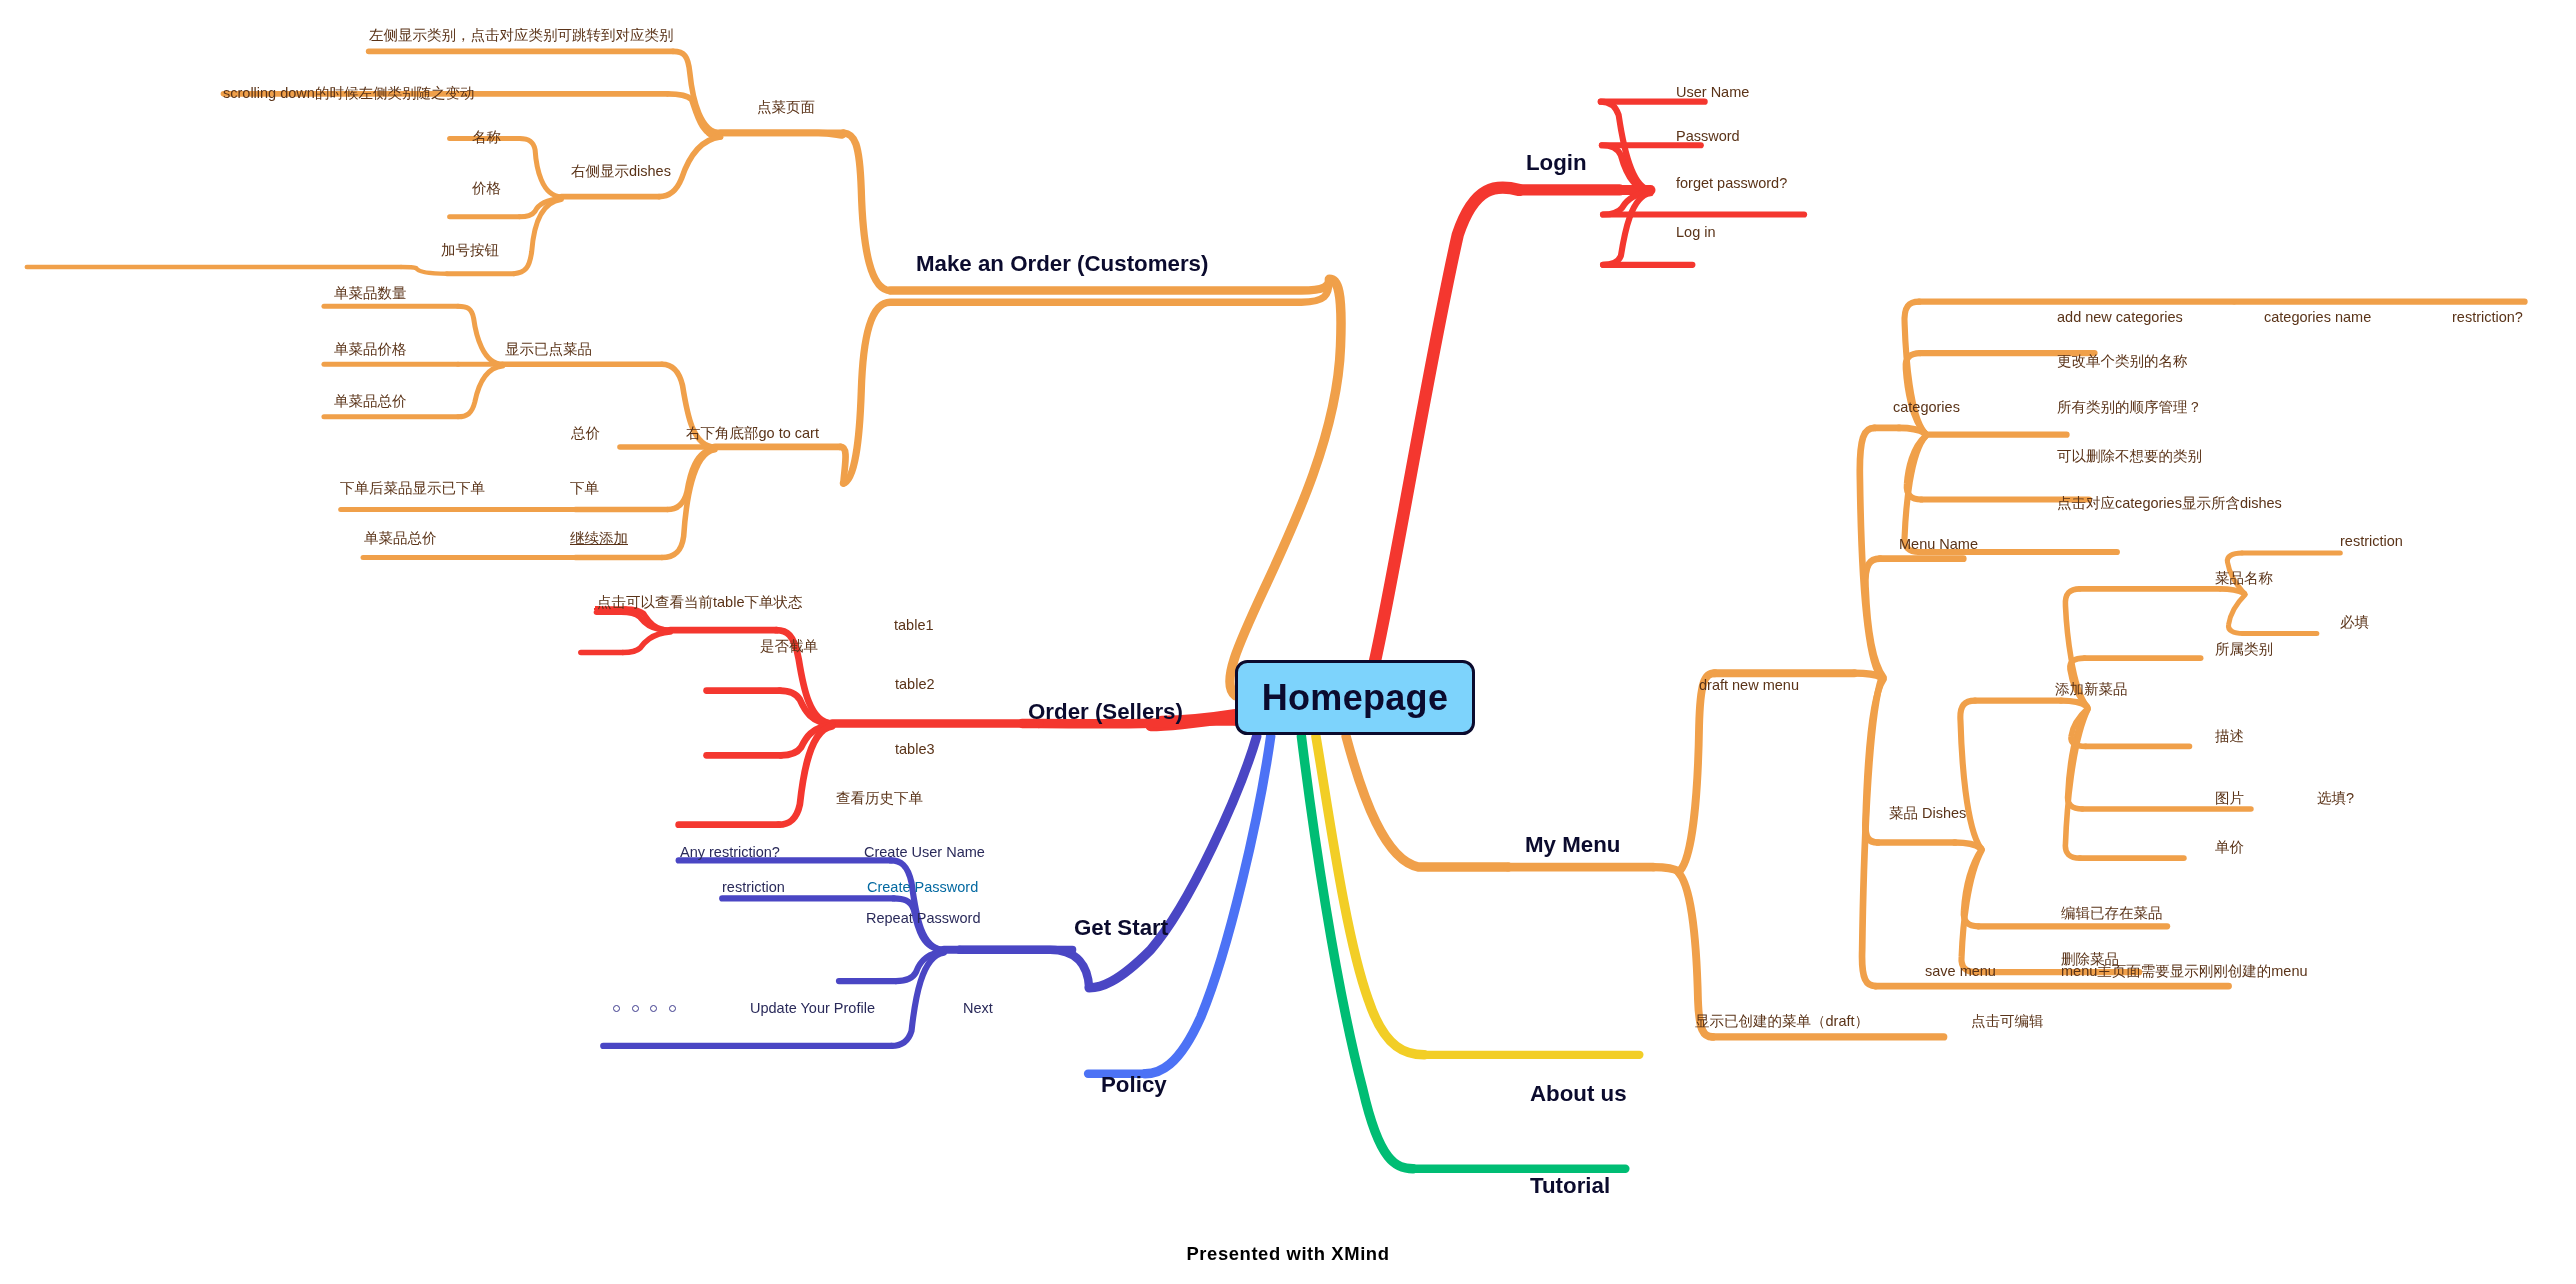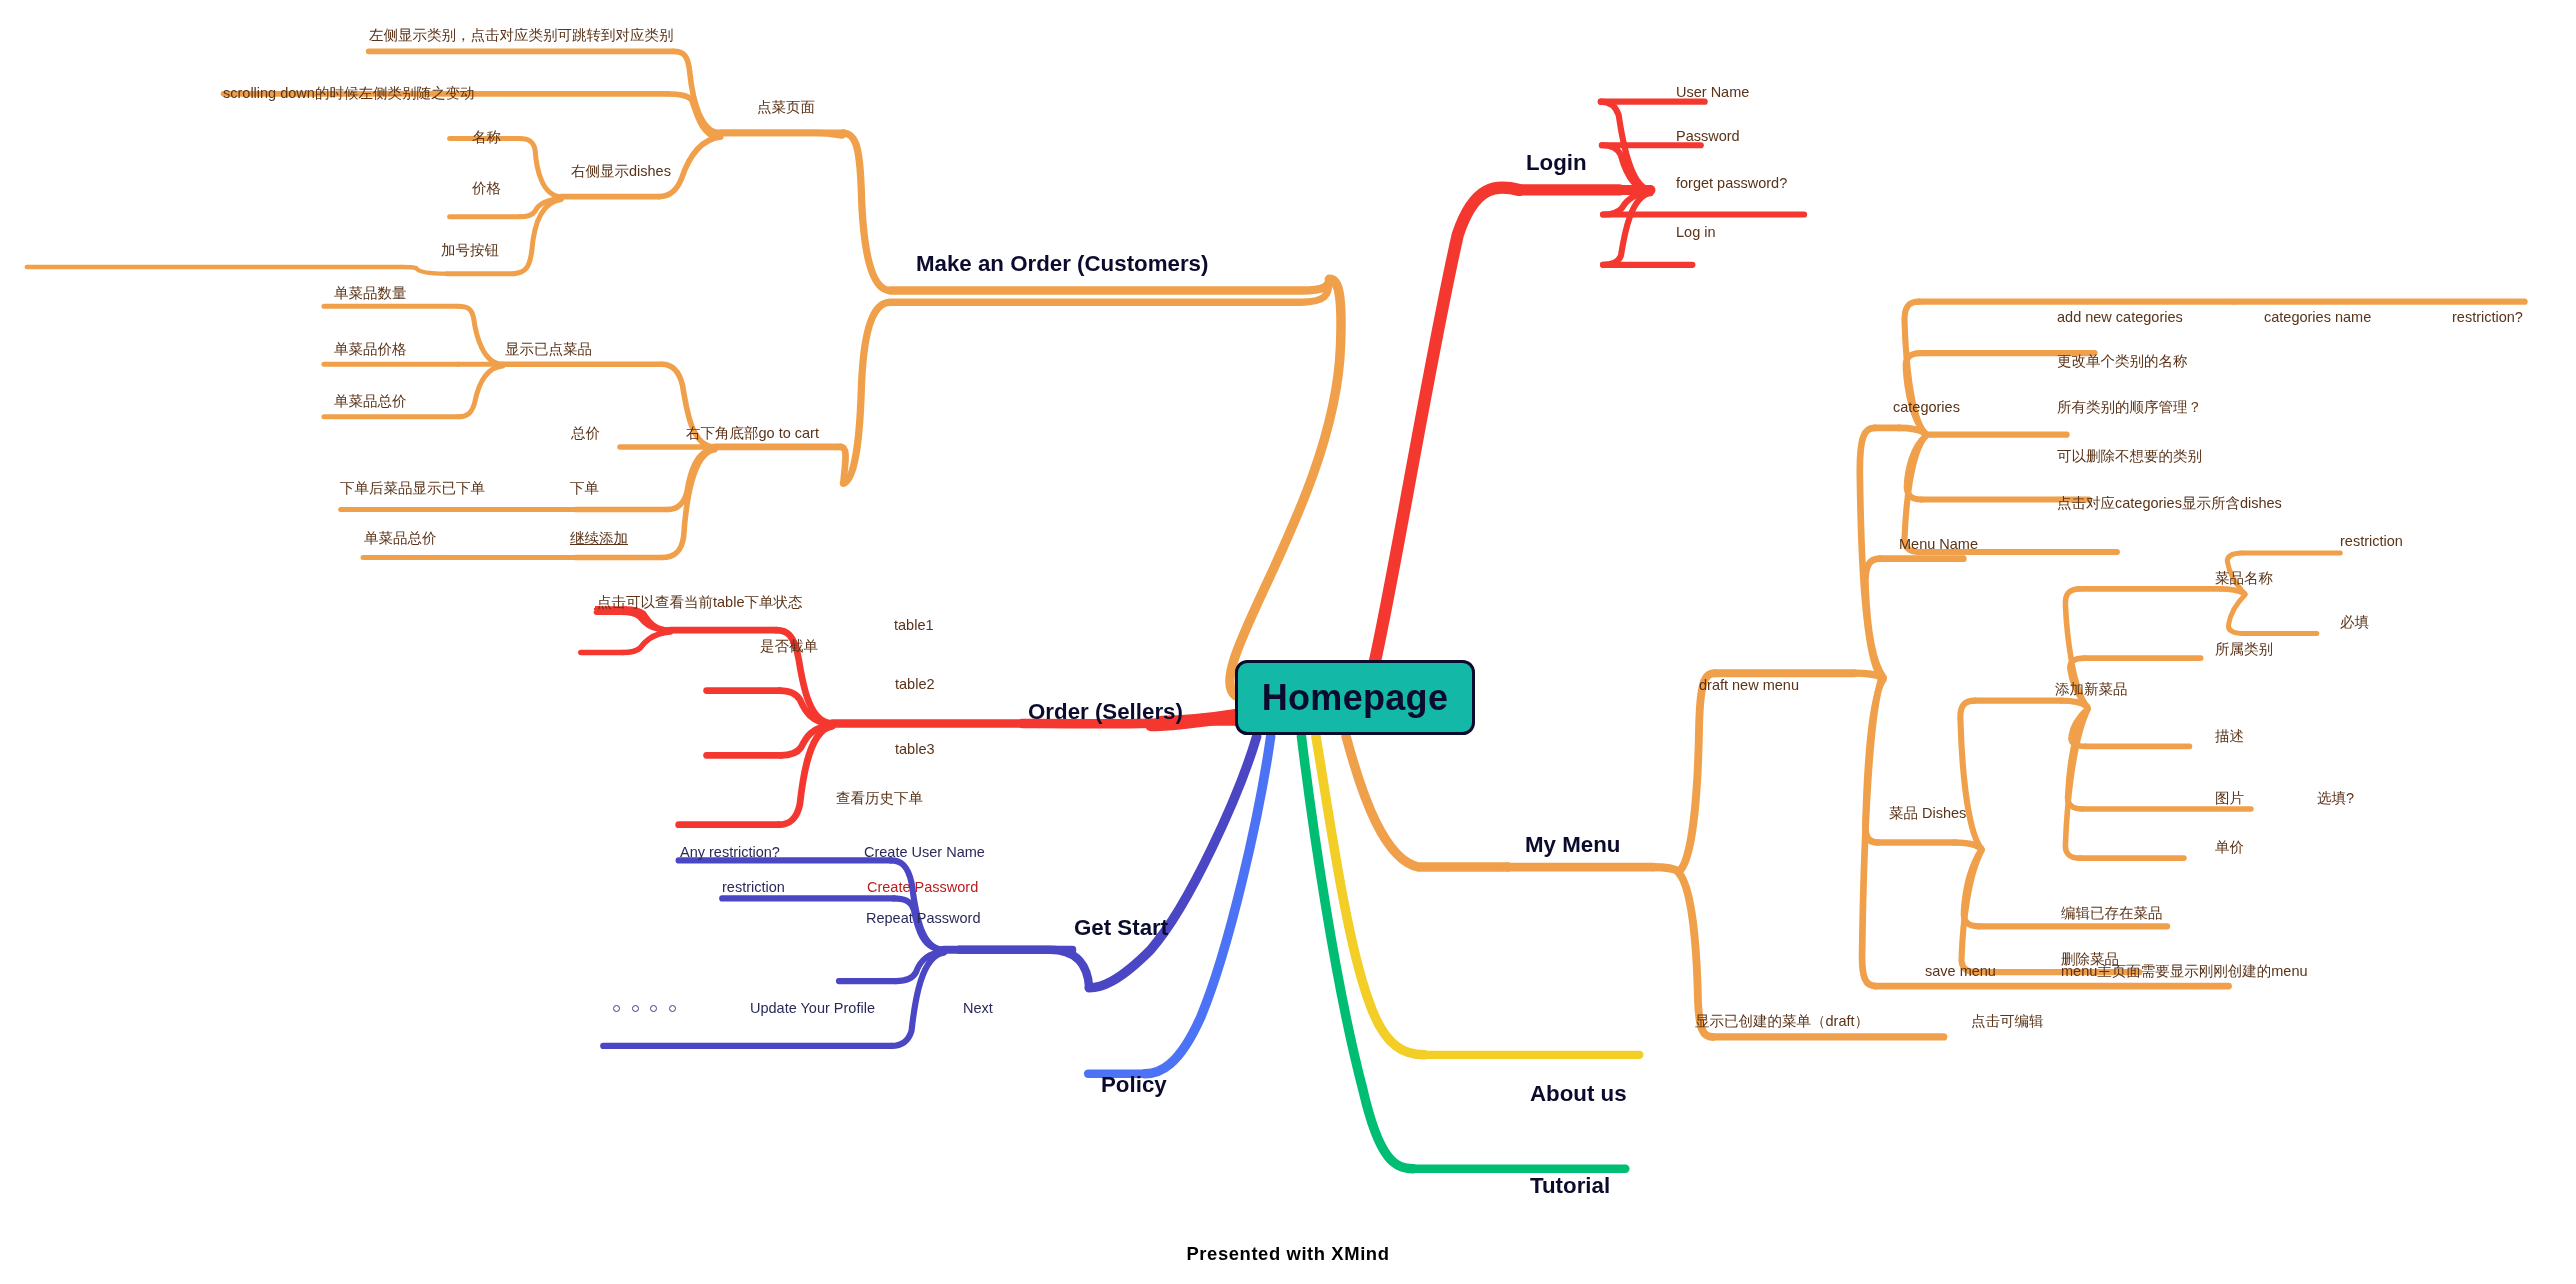--- a/index.html
+++ b/index.html
@@ -19,21 +19,21 @@
     position:absolute;
     left:0;top:0;
     width:2576px;height:1285px;
     pointer-events:none;
   }
   
   .root-node{
     position:absolute;
     left:1235px;  top:660px;
     width:240px;  height:75px;
-    background:#14b8a6;
+    background:#7dd3fc;
     border:3.9px solid #0B0B2E;
     border-radius:12.3px;
     display:flex;align-items:center;justify-content:center;
     box-sizing:border-box;
     z-index:5;
   }
   .root-node span{
     font-size:36px;
     font-weight:bold;
     color:#0B0B2E;
@@ -486,21 +486,21 @@
   </div>
 
   <div class="topic" style="left:864px; top:843px; color:#2A2A5A;">
     <span>Create User Name</span>
   </div>
 
   <div class="topic" style="left:680px; top:843px; color:#2A2A5A;">
     <span>Any restriction?</span>
   </div>
 
-  <div class="topic" style="left:867px; top:878px; color:#b91c1c;">
+  <div class="topic" style="left:867px; top:878px; color:#0369a1;">
     <span>Create Password</span>
   </div>
 
   <div class="topic" style="left:722px; top:878px; color:#2A2A5A;">
     <span>restriction</span>
   </div>
 
   <div class="topic" style="left:866px; top:909px; color:#2A2A5A;">
     <span>Repeat Password</span>
   </div>

